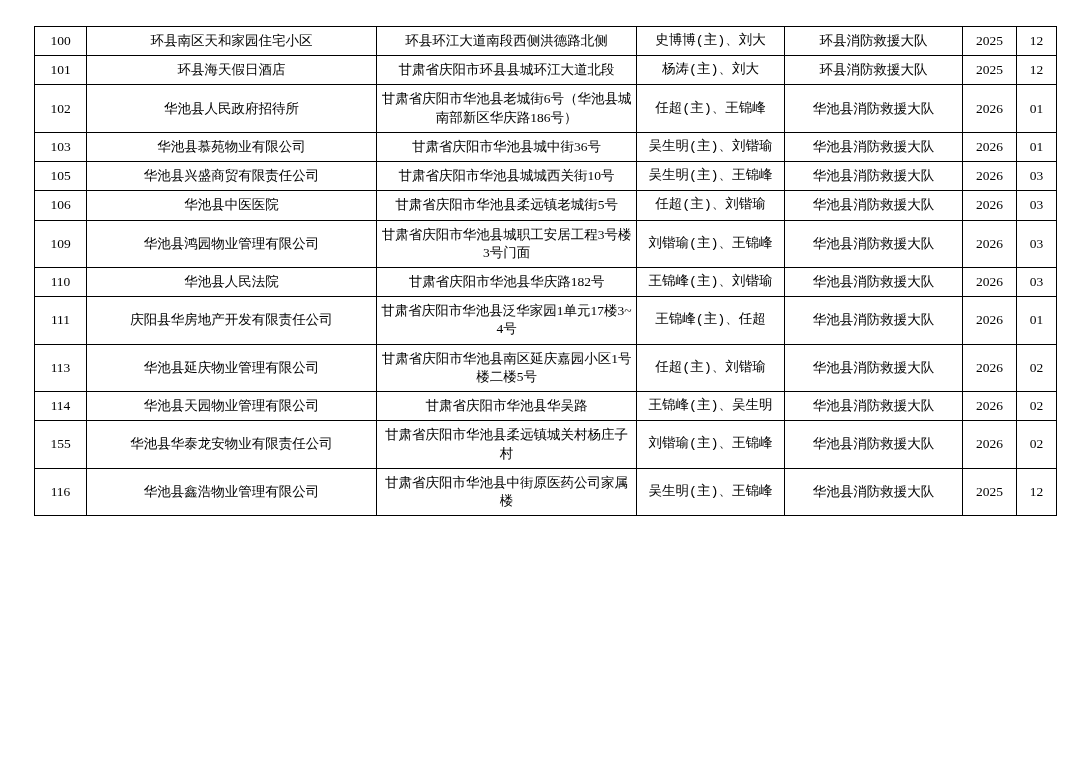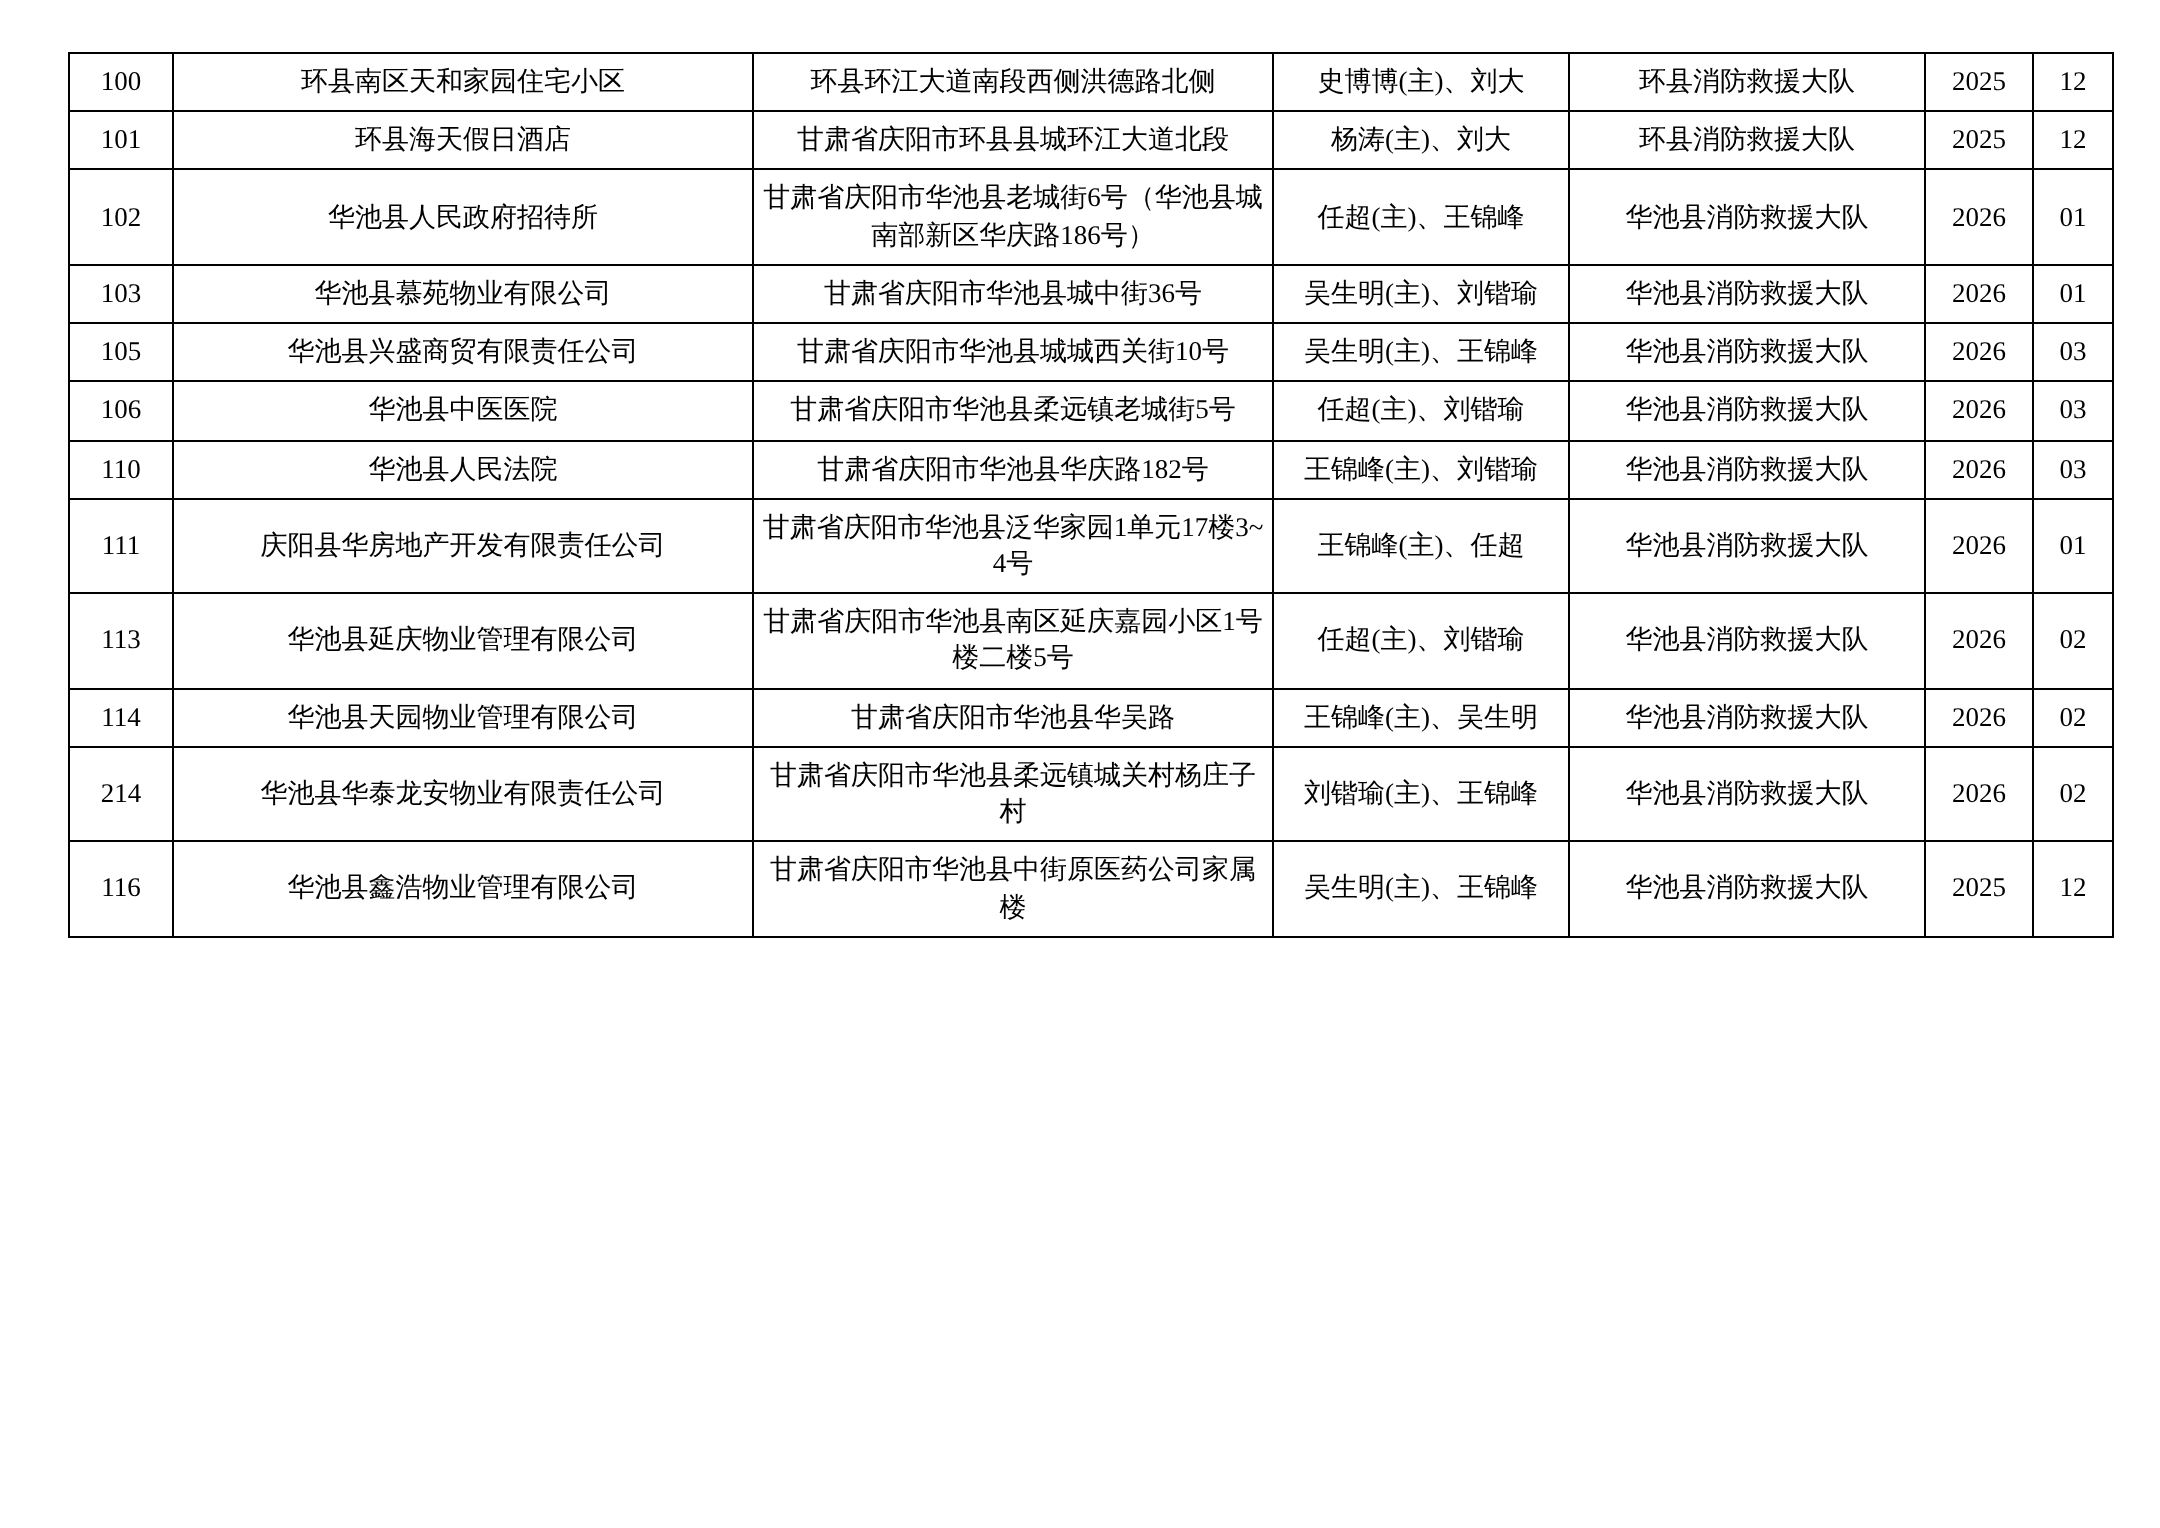--- a/index.html
+++ b/index.html
@@ -38,21 +38,21 @@
   col.c-name  { width: 290px; }
   col.c-addr  { width: 260px; }
   col.c-person{ width: 148px; }
   col.c-unit  { width: 178px; }
   col.c-year  { width: 54px; }
   col.c-month { width: 40px; }
 
   td.cell-index { font-size: 13px; }
   td.cell-name  { font-size: 13.5px; margin-left: 23px; }
   td.cell-addr  { font-size: 13px; }
-  td.cell-person{ font-size: 13px; }
+  td.cell-person{ font-size: 13px; font-family: Liberation Mono, monospace; }
   td.cell-unit  { font-size: 13.5px; }
   td.cell-year  { font-size: 13px; }
   td.cell-month { font-size: 13px; }
 </style>
 </head>
 <body>
 
 <div class="page">
   <table class="doc-table">
     <colgroup>
@@ -113,20 +113,29 @@
         <tr>
           <td class="cell-index">106</td>
           <td class="cell-name">华池县中医医院</td>
           <td class="cell-addr">甘肃省庆阳市华池县柔远镇老城街5号</td>
           <td class="cell-person">任超(主)、刘锴瑜</td>
           <td class="cell-unit">华池县消防救援大队</td>
           <td class="cell-year">2026</td>
           <td class="cell-month">03</td>
         </tr>
         <tr>
+          <td class="cell-index">109</td>
+          <td class="cell-name">华池县鸿园物业管理有限公司</td>
+          <td class="cell-addr">甘肃省庆阳市华池县城职工安居工程3号楼3号门面</td>
+          <td class="cell-person">刘锴瑜(主)、王锦峰</td>
+          <td class="cell-unit">华池县消防救援大队</td>
+          <td class="cell-year">2026</td>
+          <td class="cell-month">03</td>
+        </tr>
+        <tr>
           <td class="cell-index">110</td>
           <td class="cell-name">华池县人民法院</td>
           <td class="cell-addr">甘肃省庆阳市华池县华庆路182号</td>
           <td class="cell-person">王锦峰(主)、刘锴瑜</td>
           <td class="cell-unit">华池县消防救援大队</td>
           <td class="cell-year">2026</td>
           <td class="cell-month">03</td>
         </tr>
         <tr>
           <td class="cell-index">111</td>
@@ -149,21 +158,21 @@
         <tr>
           <td class="cell-index">114</td>
           <td class="cell-name">华池县天园物业管理有限公司</td>
           <td class="cell-addr">甘肃省庆阳市华池县华吴路</td>
           <td class="cell-person">王锦峰(主)、吴生明</td>
           <td class="cell-unit">华池县消防救援大队</td>
           <td class="cell-year">2026</td>
           <td class="cell-month">02</td>
         </tr>
         <tr>
-          <td class="cell-index">214</td>
+          <td class="cell-index">155</td>
           <td class="cell-name">华池县华泰龙安物业有限责任公司</td>
           <td class="cell-addr">甘肃省庆阳市华池县柔远镇城关村杨庄子村</td>
           <td class="cell-person">刘锴瑜(主)、王锦峰</td>
           <td class="cell-unit">华池县消防救援大队</td>
           <td class="cell-year">2026</td>
           <td class="cell-month">02</td>
         </tr>
         <tr>
           <td class="cell-index">116</td>
           <td class="cell-name">华池县鑫浩物业管理有限公司</td>

